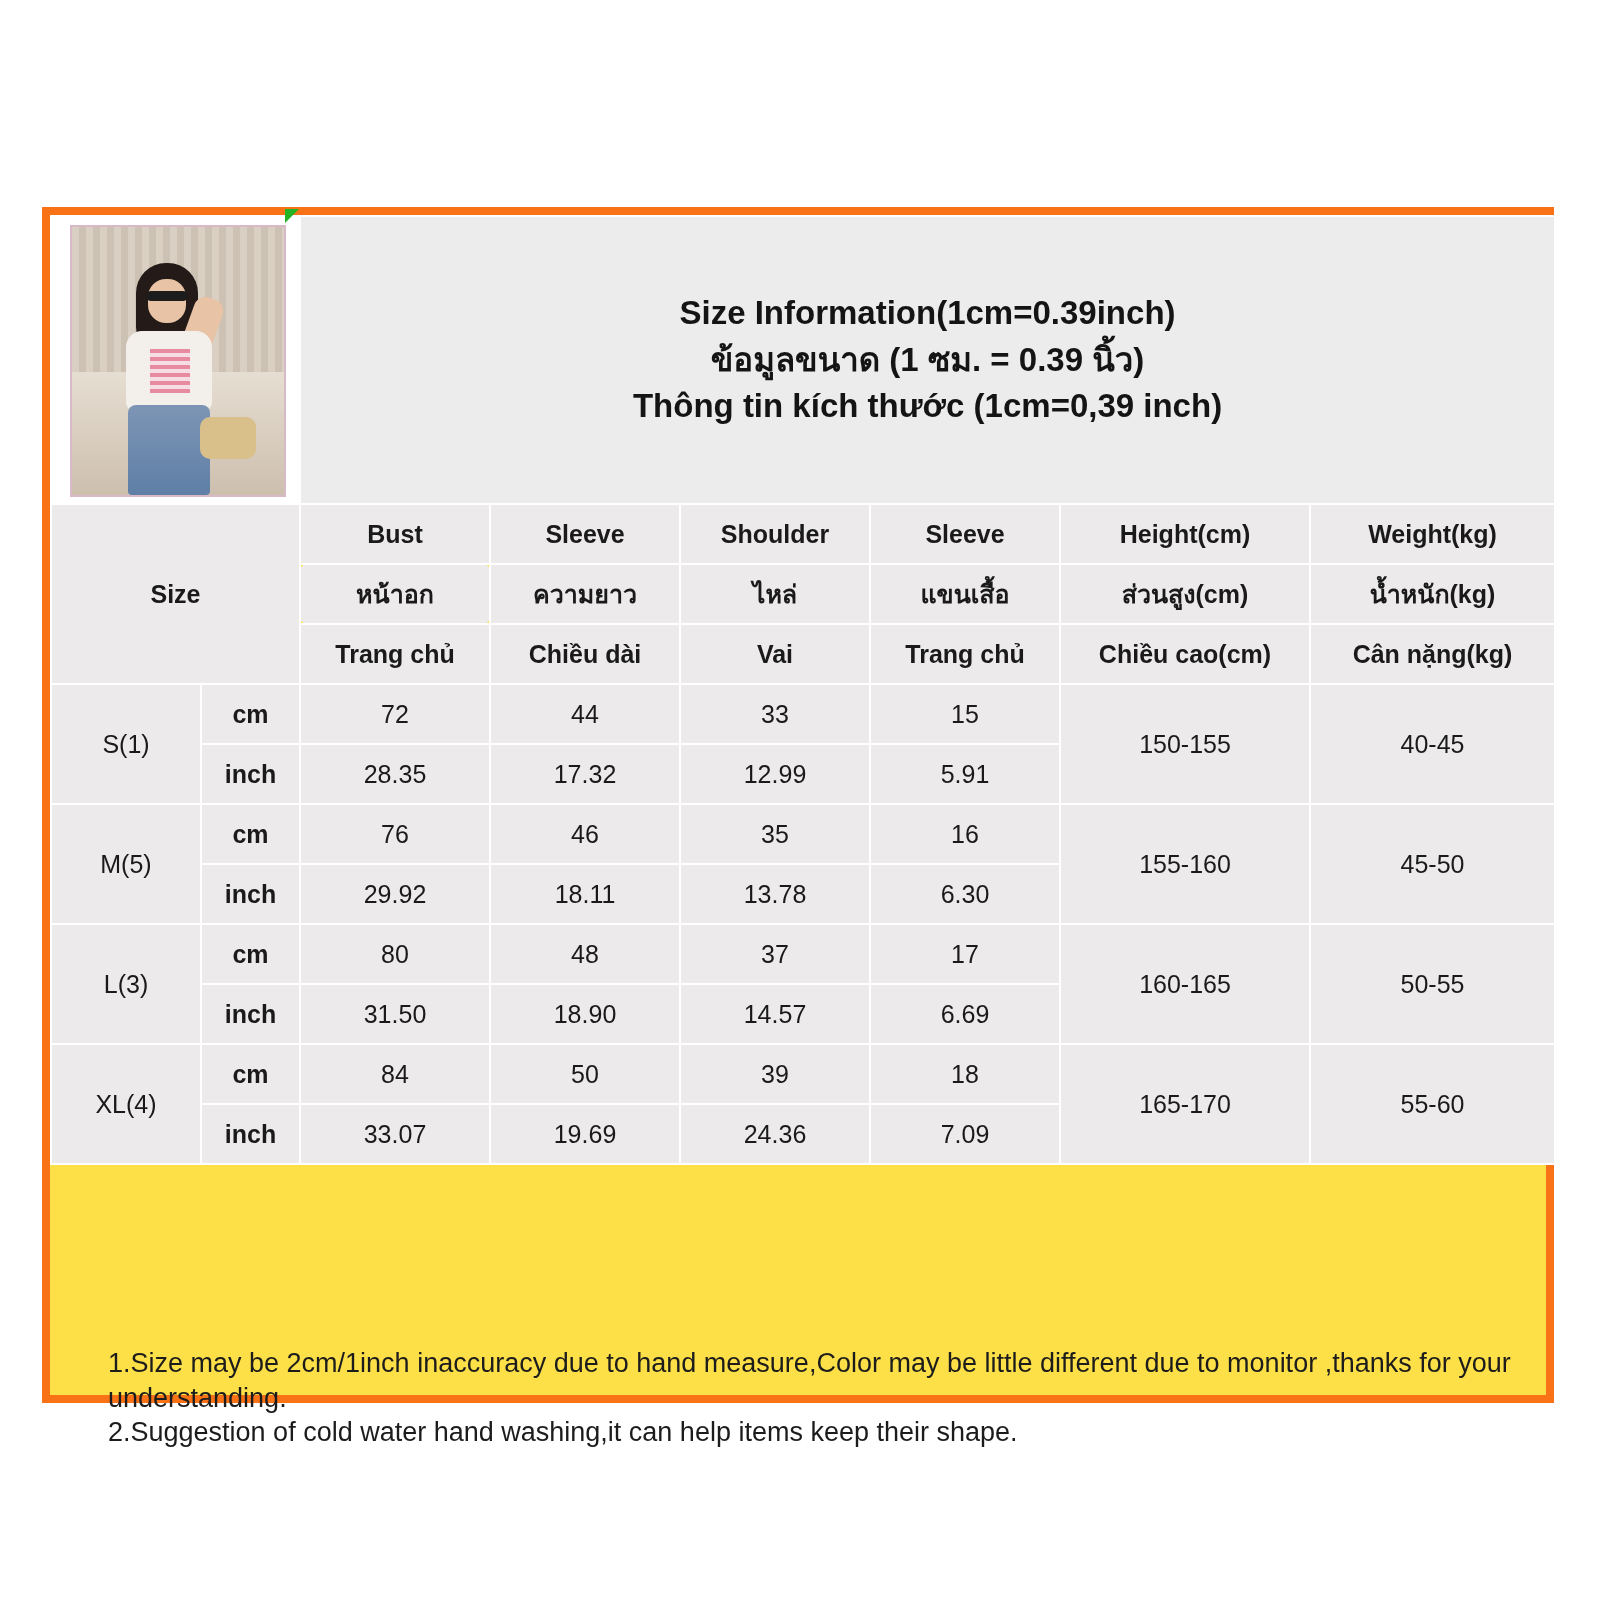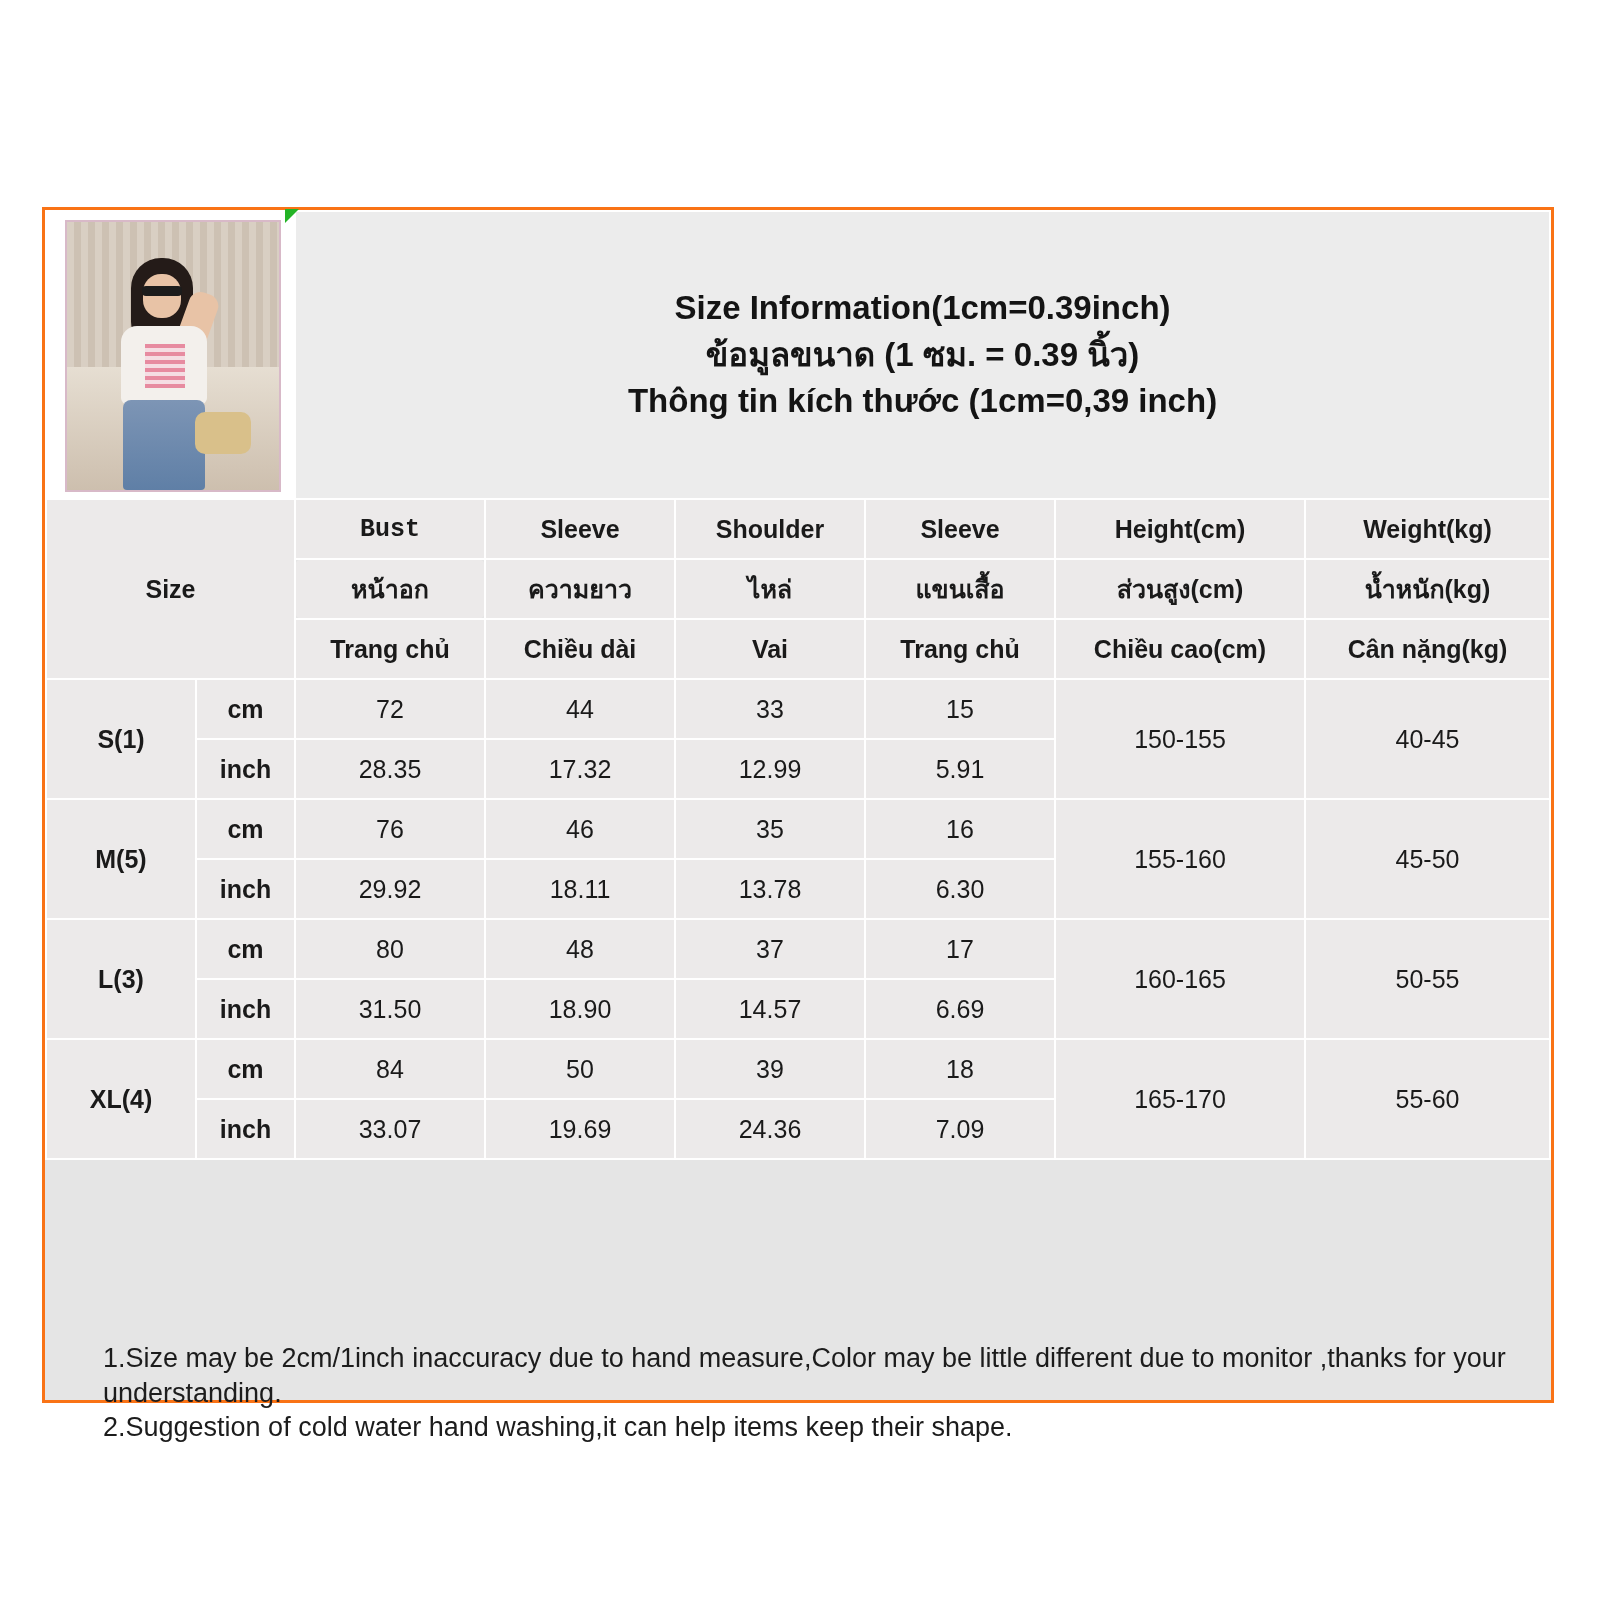--- a/index.html
+++ b/index.html
@@ -15,23 +15,23 @@
     width: 1600px;
     height: 1600px;
     background: #ffffff;
   }
   .chart-frame {
     position: absolute;
     left: 42px;
     top: 207px;
     width: 1512px;
     height: 1196px;
-    border: 3px solid #f97316;
+    border: 8px solid #f97316;
     box-sizing: border-box;
-    background: #e5e5e5;
+    background: #fde047;
   }
   table.size-table {
     border-collapse: collapse;
     table-layout: fixed;
     width: 100%;
   }
   table.size-table td {
     border: 2px solid #ffffff;
     background: #eceaea;
     text-align: center;
@@ -136,21 +136,21 @@
   }
   .col-head {
     font-size: 28px;
     font-weight: bold;
   }
   .unit-cell {
     font-weight: bold;
     font-size: 25px;
   }
   .sizename-cell {
-    font-weight: bold;
+    font-weight: normal;
     font-size: 29px;
     margin-left: 20px;
   }
   .hw-cell {
     font-size: 27px;
   }
   .attention {
     position: absolute;
     left: 44px;
     top: 1125px;
@@ -204,21 +204,21 @@
         </td>
         <td class="title-cell" colspan="6">
           <div class="line">Size Information(1cm=0.39inch)</div>
           <div class="line">ข้อมูลขนาด (1 ซม. = 0.39 นิ้ว)</div>
           <div class="line">Thông tin kích thước (1cm=0,39 inch)</div>
         </td>
       </tr>
 
       <tr>
         <td class="size-label" colspan="2" rowspan="3">Size</td>
-        <td class="col-head" style="height:58px;font-family:Liberation Mono, monospace;">Bust</td>
+        <td class="col-head" style="height:58px;">Bust</td>
         <td class="col-head">Sleeve</td>
         <td class="col-head">Shoulder</td>
         <td class="col-head">Sleeve</td>
         <td class="col-head">Height(cm)</td>
         <td class="col-head">Weight(kg)</td>
       </tr>
 
       <tr>
         <td class="col-head" style="height:58px;border-radius:7px;">หน้าอก</td>
         <td class="col-head">ความยาว</td>

